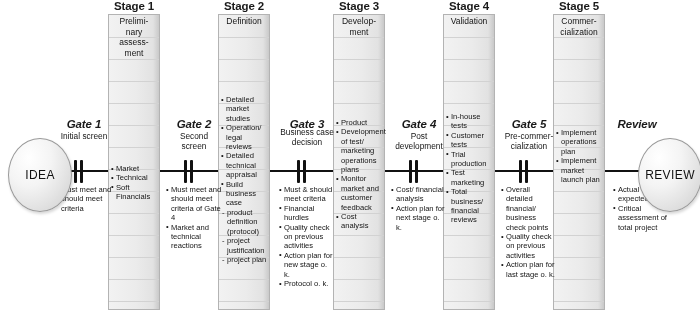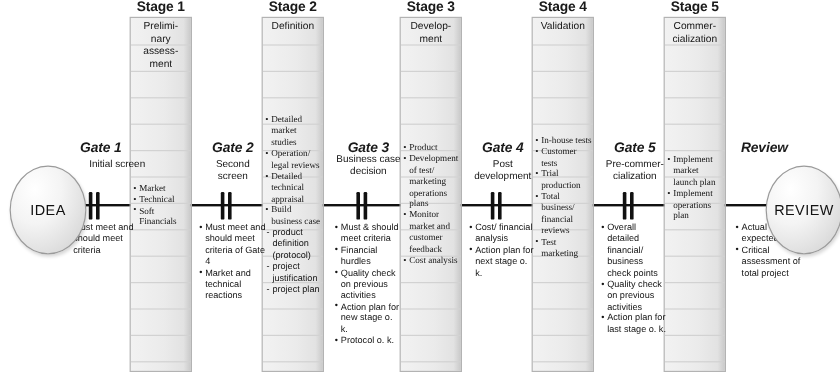--- a/index.html
+++ b/index.html
@@ -28,21 +28,21 @@
   }
   .rule{position:absolute;left:0;right:0;height:1px;background:#d2d2d2;}
   .stage-head{
     position:absolute;top:16px;left:0;width:52px;
     text-align:center;font-size:8.5px;line-height:10.5px;color:#141414;
   }
   .stage-list{
     position:absolute;left:3px;width:47px;
     font-size:7.6px;line-height:9.4px;color:#141414;
   }
-  .stage-list .li{position:relative;padding-left:5px;margin-bottom:0px;font-family:Liberation Serif, serif;}
+  .stage-list .li{position:relative;padding-left:5px;margin-bottom:0px;}
   .stage-list .li:before{content:"\2022";position:absolute;left:0;top:-0.5px;}
   .stage-list .sub{position:relative;padding-left:6px;}
   .stage-list .sub:before{content:"-";position:absolute;left:1px;top:0;}
 
   
   .gate{position:absolute;top:0;width:58px;}
   .gate-title{
     position:absolute;left:-8px;width:74px;text-align:center;
     font-size:11.5px;font-weight:bold;letter-spacing:-0.1px;font-style:italic;
   }
@@ -86,21 +86,21 @@
         <div class="rule" style="top: 132px;"></div>
         <div class="rule" style="top: 154px;"></div>
         <div class="rule" style="top: 176px;"></div>
         <div class="rule" style="top: 198px;"></div>
         <div class="rule" style="top: 220px;"></div>
         <div class="rule" style="top: 242px;"></div>
         <div class="rule" style="top: 264px;"></div>
         <div class="rule" style="top: 286px;"></div>
       </div>
       <div class="stage-head">Prelimi-<br>nary<br>assess-<br>ment</div>
-      <div class="stage-list" style="top: 152px;">
+      <div class="stage-list" style="top: 164px;">
         <div class="li">Market</div>
         <div class="li">Technical</div>
         <div class="li">Soft Financials</div>
       </div>
     </div>
     <div class="stage-col" style="left: 218px;">
       <div class="stage-title">Stage 2</div>
       <div class="stage-box">
         <div class="rule" style="top: 22px;"></div>
         <div class="rule" style="top: 44px;"></div>
@@ -167,22 +167,22 @@
         <div class="rule" style="top: 220px;"></div>
         <div class="rule" style="top: 242px;"></div>
         <div class="rule" style="top: 264px;"></div>
         <div class="rule" style="top: 286px;"></div>
       </div>
       <div class="stage-head">Validation</div>
       <div class="stage-list" style="top: 112px;">
         <div class="li">In-house tests</div>
         <div class="li">Customer tests</div>
         <div class="li">Trial production</div>
+        <div class="li">Test marketing</div>
         <div class="li">Total business/ financial reviews</div>
-        <div class="li">Test marketing</div>
       </div>
     </div>
     <div class="stage-col" style="left: 553px;">
       <div class="stage-title">Stage 5</div>
       <div class="stage-box">
         <div class="rule" style="top: 22px;"></div>
         <div class="rule" style="top: 44px;"></div>
         <div class="rule" style="top: 66px;"></div>
         <div class="rule" style="top: 88px;"></div>
         <div class="rule" style="top: 110px;"></div>
@@ -190,27 +190,27 @@
         <div class="rule" style="top: 154px;"></div>
         <div class="rule" style="top: 176px;"></div>
         <div class="rule" style="top: 198px;"></div>
         <div class="rule" style="top: 220px;"></div>
         <div class="rule" style="top: 242px;"></div>
         <div class="rule" style="top: 264px;"></div>
         <div class="rule" style="top: 286px;"></div>
       </div>
       <div class="stage-head">Commer-<br>cialization</div>
       <div class="stage-list" style="top: 128px;">
+        <div class="li">Implement operations plan</div>
         <div class="li">Implement market launch plan</div>
-        <div class="li">Implement operations plan</div>
       </div>
     </div>
     <div class="gate" style="left: 55px;">
       <div class="gate-title" style="top: 118px;">Gate 1</div>
-      <div class="gate-sub" style="top: 132px; text-align: right;">Initial screen</div>
+      <div class="gate-sub" style="top: 132px;">Initial screen</div>
       <div class="gate-list" style="top: 185px;">
         <div class="li">Must meet and should meet criteria</div>
       </div>
     </div>
     <div class="bar" style="left: 74px; top: 160px;"></div>
     <div class="bar" style="left: 80px; top: 160px;"></div>
     <div class="gate" style="left: 165px;">
       <div class="gate-title" style="top: 118px;">Gate 2</div>
       <div class="gate-sub" style="top: 132px;">Second<br>screen</div>
       <div class="gate-list" style="top: 185px;">

